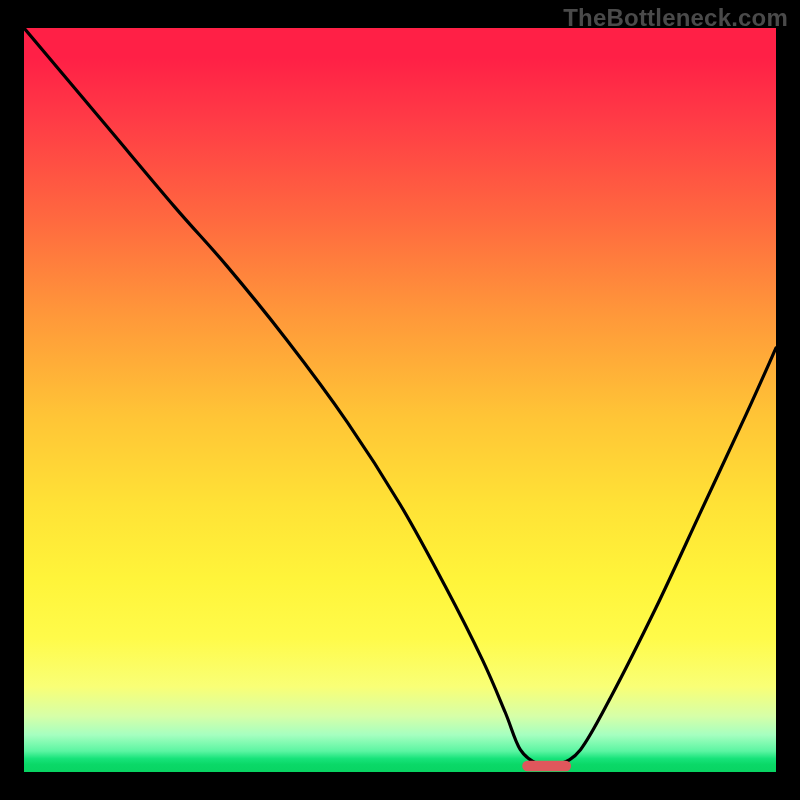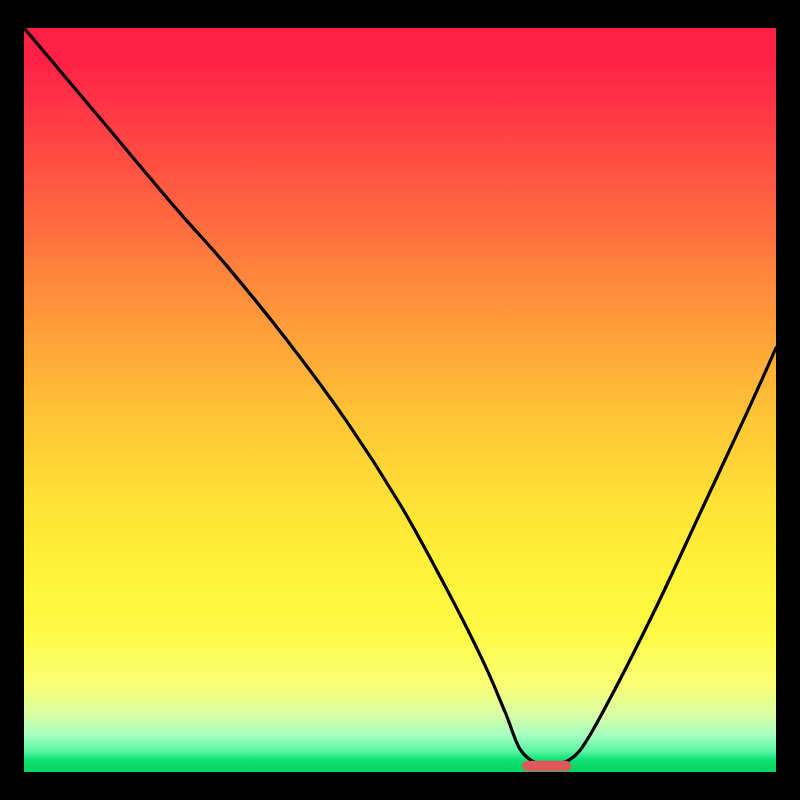--- a/index.html
+++ b/index.html
@@ -76,20 +76,21 @@
     stroke-linejoin: round;
   }
   .marker {
     fill: #e0575c;
   }
 </style>
 </head>
 <body>
 
 <div class="frame">
+  <div class="watermark">TheBottleneck.com</div>
 
   <div class="plot-area">
     <div class="gradient"></div>
 
     <svg class="curve-svg" viewBox="0 0 752 744" preserveAspectRatio="none">
       <path id="curve-path" class="curve-path" d="M 0.0 0.0 C 12.5 14.9, 50.1 59.5, 75.2 89.3 C 100.3 119.0, 129.1 153.8, 150.4 178.6 C 171.7 203.4, 184.2 215.8, 203.0 238.1 C 221.8 260.4, 243.1 286.4, 263.2 312.5 C 283.3 338.5, 304.6 367.0, 323.4 394.3 C 342.2 421.6, 359.7 448.9, 376.0 476.2 C 392.3 503.4, 407.3 532.0, 421.1 558.0 C 434.9 584.0, 448.7 611.3, 458.7 632.4 C 468.7 653.5, 475.0 669.6, 481.3 684.5 C 487.5 699.4, 490.7 713.0, 496.3 721.7 C 502.0 730.4, 508.9 734.1, 515.1 736.6 C 521.4 739.0, 527.0 739.0, 533.9 736.6 C 540.8 734.1, 547.7 732.8, 556.5 721.7 C 565.3 710.5, 574.0 693.2, 586.6 669.6 C 599.1 646.0, 616.6 611.3, 631.7 580.3 C 646.7 549.3, 661.8 515.8, 676.8 483.6 C 691.8 451.4, 709.4 414.2, 721.9 386.9 C 734.5 359.6, 747.0 331.1, 752.0 319.9"></path>
       <rect id="marker-rect" class="marker" rx="5.2" ry="5.2" x="498.2" y="732.8" width="48.9" height="10.4"></rect>
     </svg>
   </div>
 </div>

